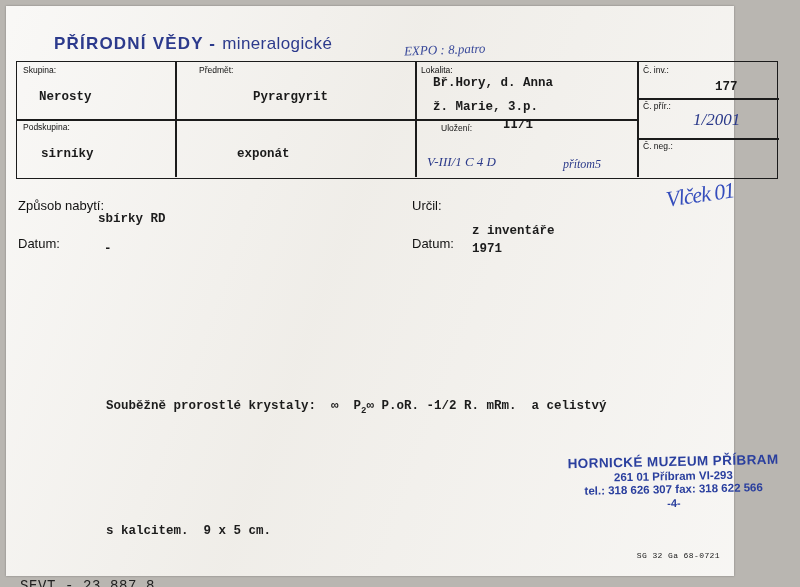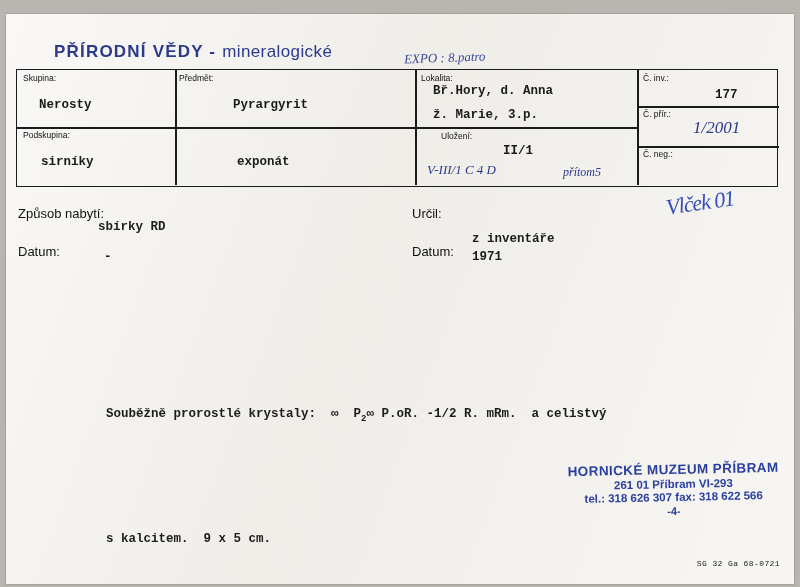--- a/index.html
+++ b/index.html
@@ -10,25 +10,24 @@
     width: 800px;
     height: 587px;
     background: #b9b6b1;
     font-family: "Liberation Sans", sans-serif;
     overflow: hidden;
   }
   .card {
     position: absolute;
     left: 6px;
     top: 6px;
-    width: 788px;
+    width: 728px;
     height: 570px;
     background: #f2f0ec;
     box-shadow: 0 0 2px rgba(0,0,0,0.3);
-    margin-top: 8px;
   }
   .paper-tex {
     position: absolute;
     inset: 0;
     background:
       linear-gradient(110deg, rgba(255,255,255,0.55), rgba(232,229,222,0.25) 45%, rgba(255,255,255,0.4));
     pointer-events: none;
   }
   
   .hdr-title {
@@ -227,31 +226,31 @@
     <div class="hline" style="left:620px; top:76px; width:142px;"></div>
     <div class="vline" style="left:158px; top:0; height:115px;"></div>
     <div class="vline" style="left:398px; top:0; height:115px;"></div>
     <div class="vline" style="left:620px; top:0; height:115px;"></div>
 
     <div class="cell" style="left:0; top:0; width:158px; height:57px;">
       <div class="lbl">Skupina:</div>
       <div class="val" style="left:22px; top:28px;">Nerosty</div>
     </div>
 
-    <div class="cell" style="left:156px; top:0; width:240px; height:57px;">
+    <div class="cell" style="left:176px; top:0; width:240px; height:57px;">
       <div class="lbl">Předmět:</div>
       <div class="val" style="left:60px; top:28px;">Pyrargyrit</div>
     </div>
 
     <div class="cell" style="left:398px; top:0; width:222px; height:115px;">
       <div class="lbl">Lokalita:</div>
       <div class="val" style="left:18px; top:14px;">Bř.Hory, d. Anna</div>
       <div class="val" style="left:18px; top:38px;">ž. Marie, 3.p.</div>
       <div class="lbl" style="top:61px;padding-left:20px;">Uložení:</div>
-      <div class="val" style="left:88px; top:74px;">II/1</div>
+      <div class="val" style="left:88px; top:56px;">II/1</div>
       <div class="hand" style="position:absolute; left:12px; top:92px; font-size:13px;">V-III/1 C 4 D</div>
       <div class="hand" style="position:absolute; left:148px; top:95px; font-size:12px;">přítom5</div>
     </div>
 
     <div class="cell" style="left:620px; top:0; width:142px; height:36px;">
       <div class="lbl">Č. inv.:</div>
       <div class="val" style="left:78px; top:18px;">177</div>
     </div>
 
     <div class="cell" style="left:620px; top:36px; width:142px; height:40px;">

